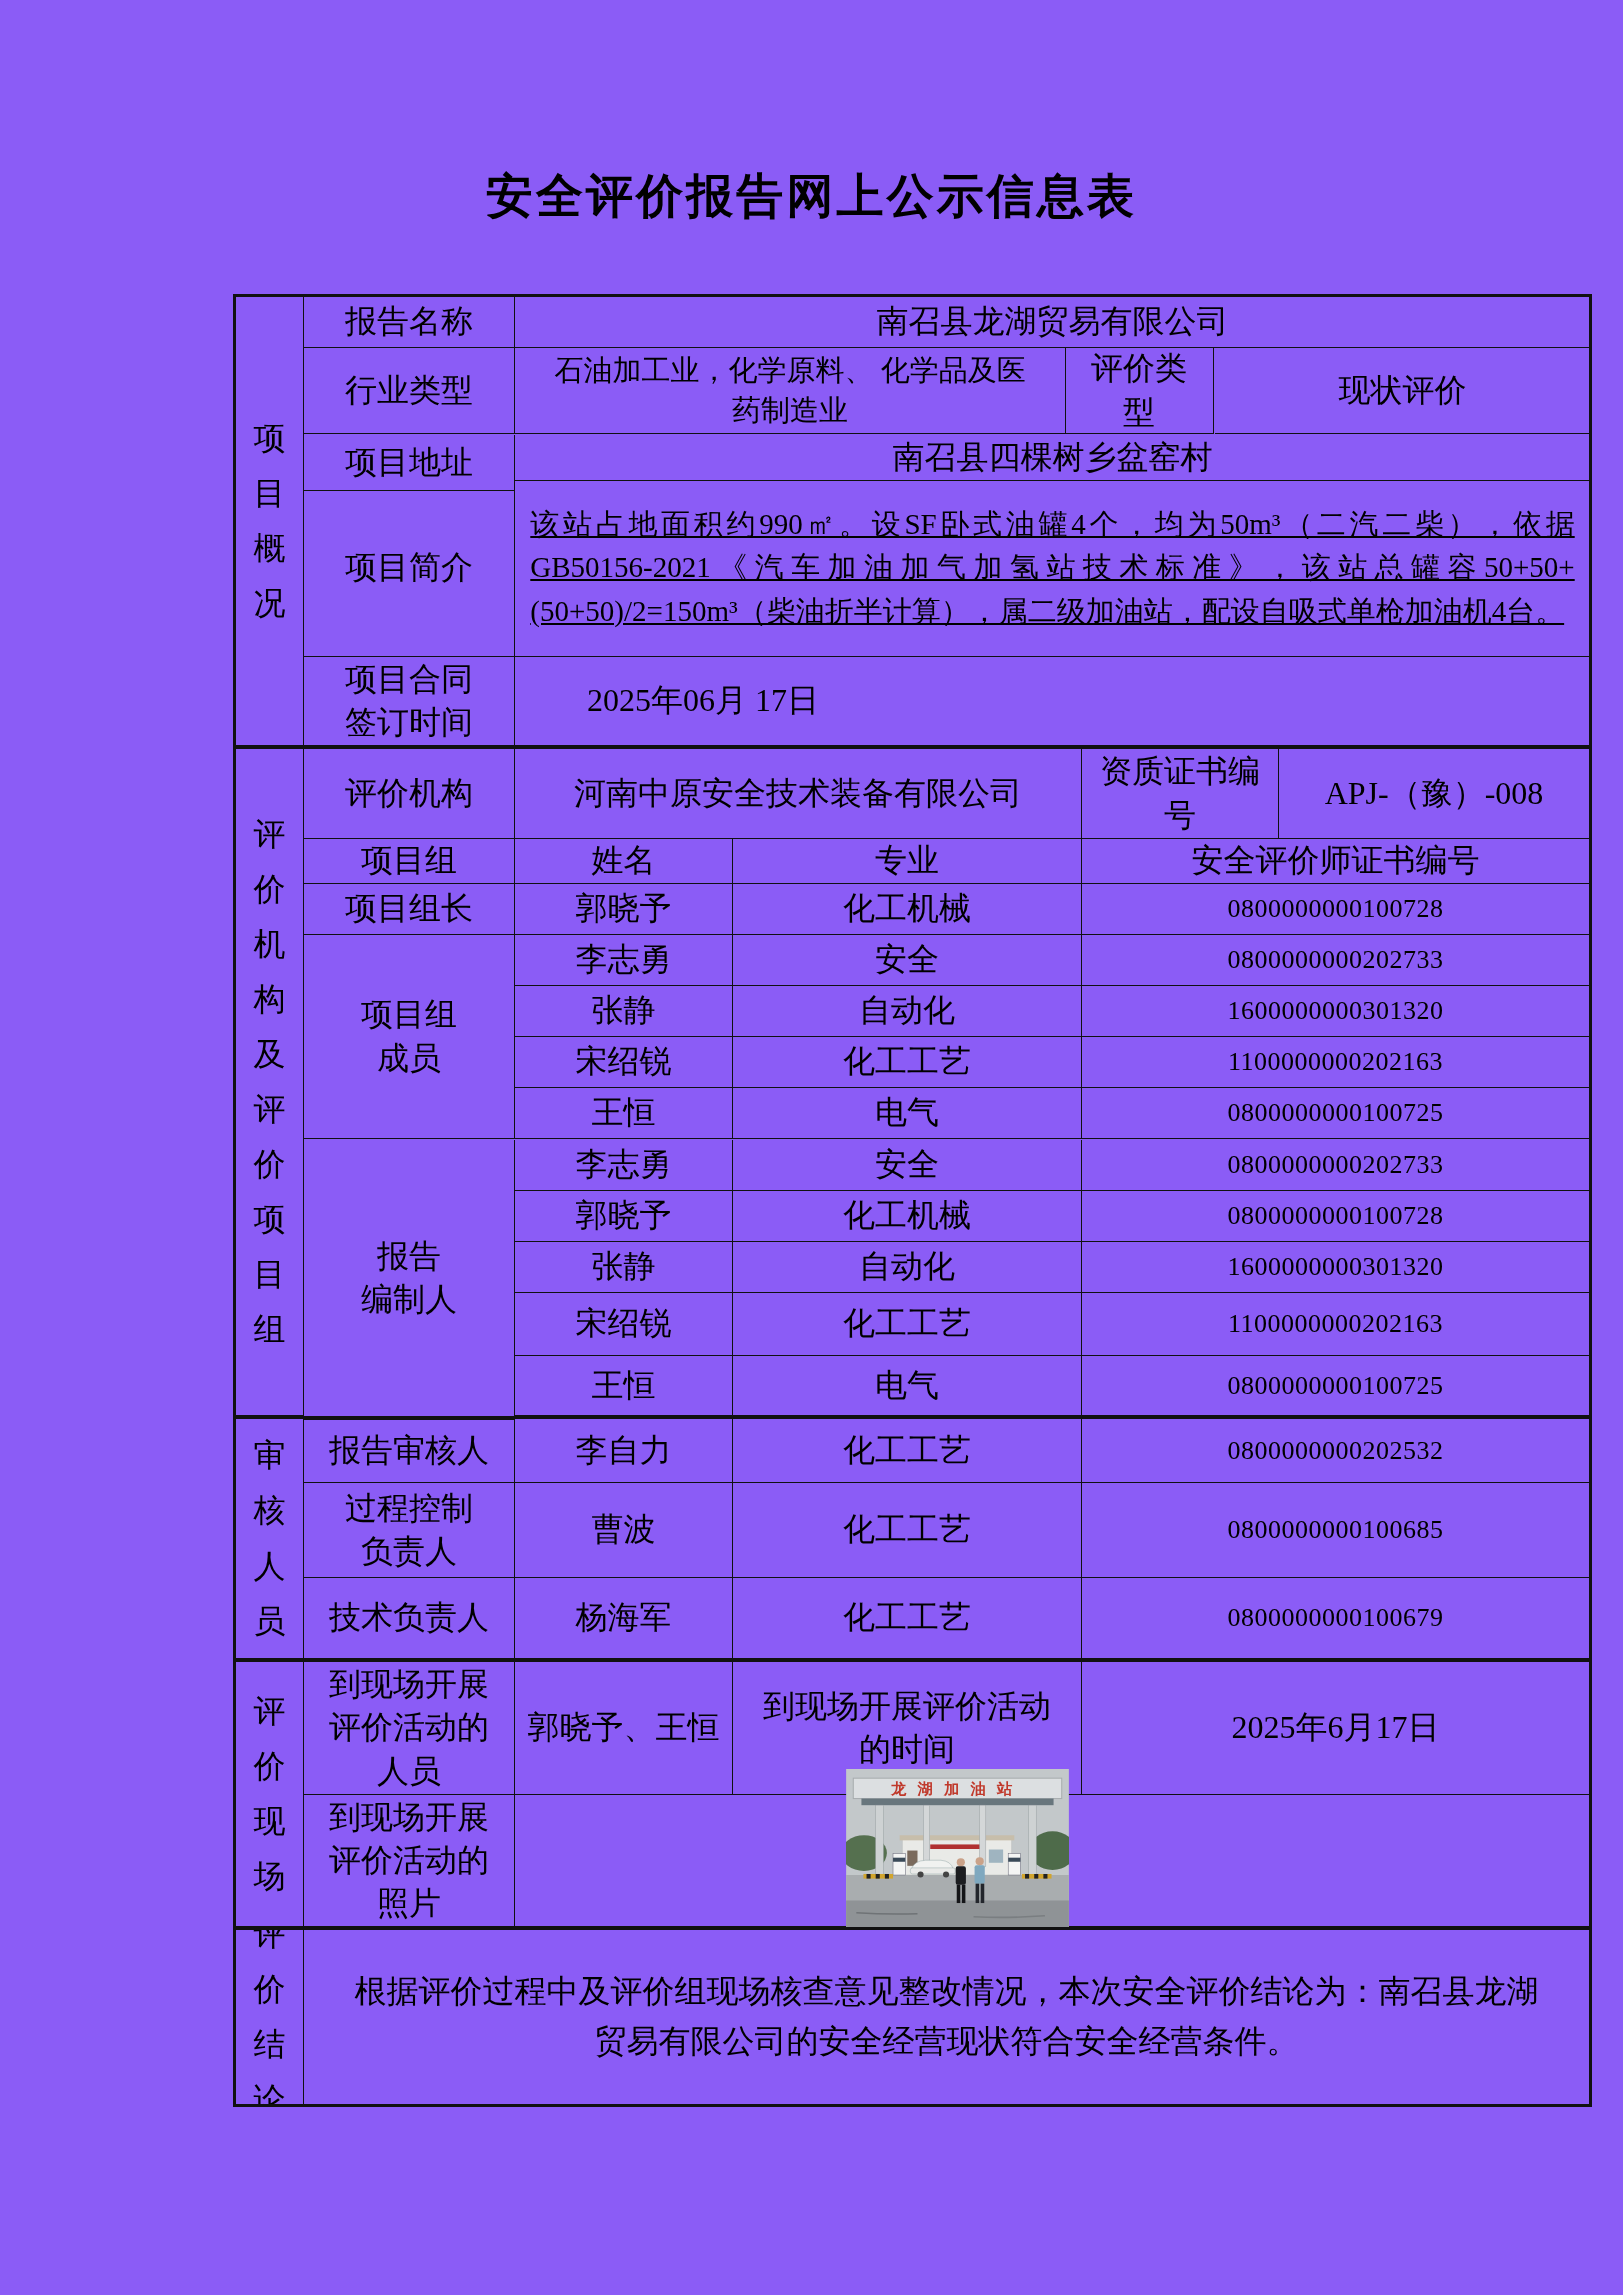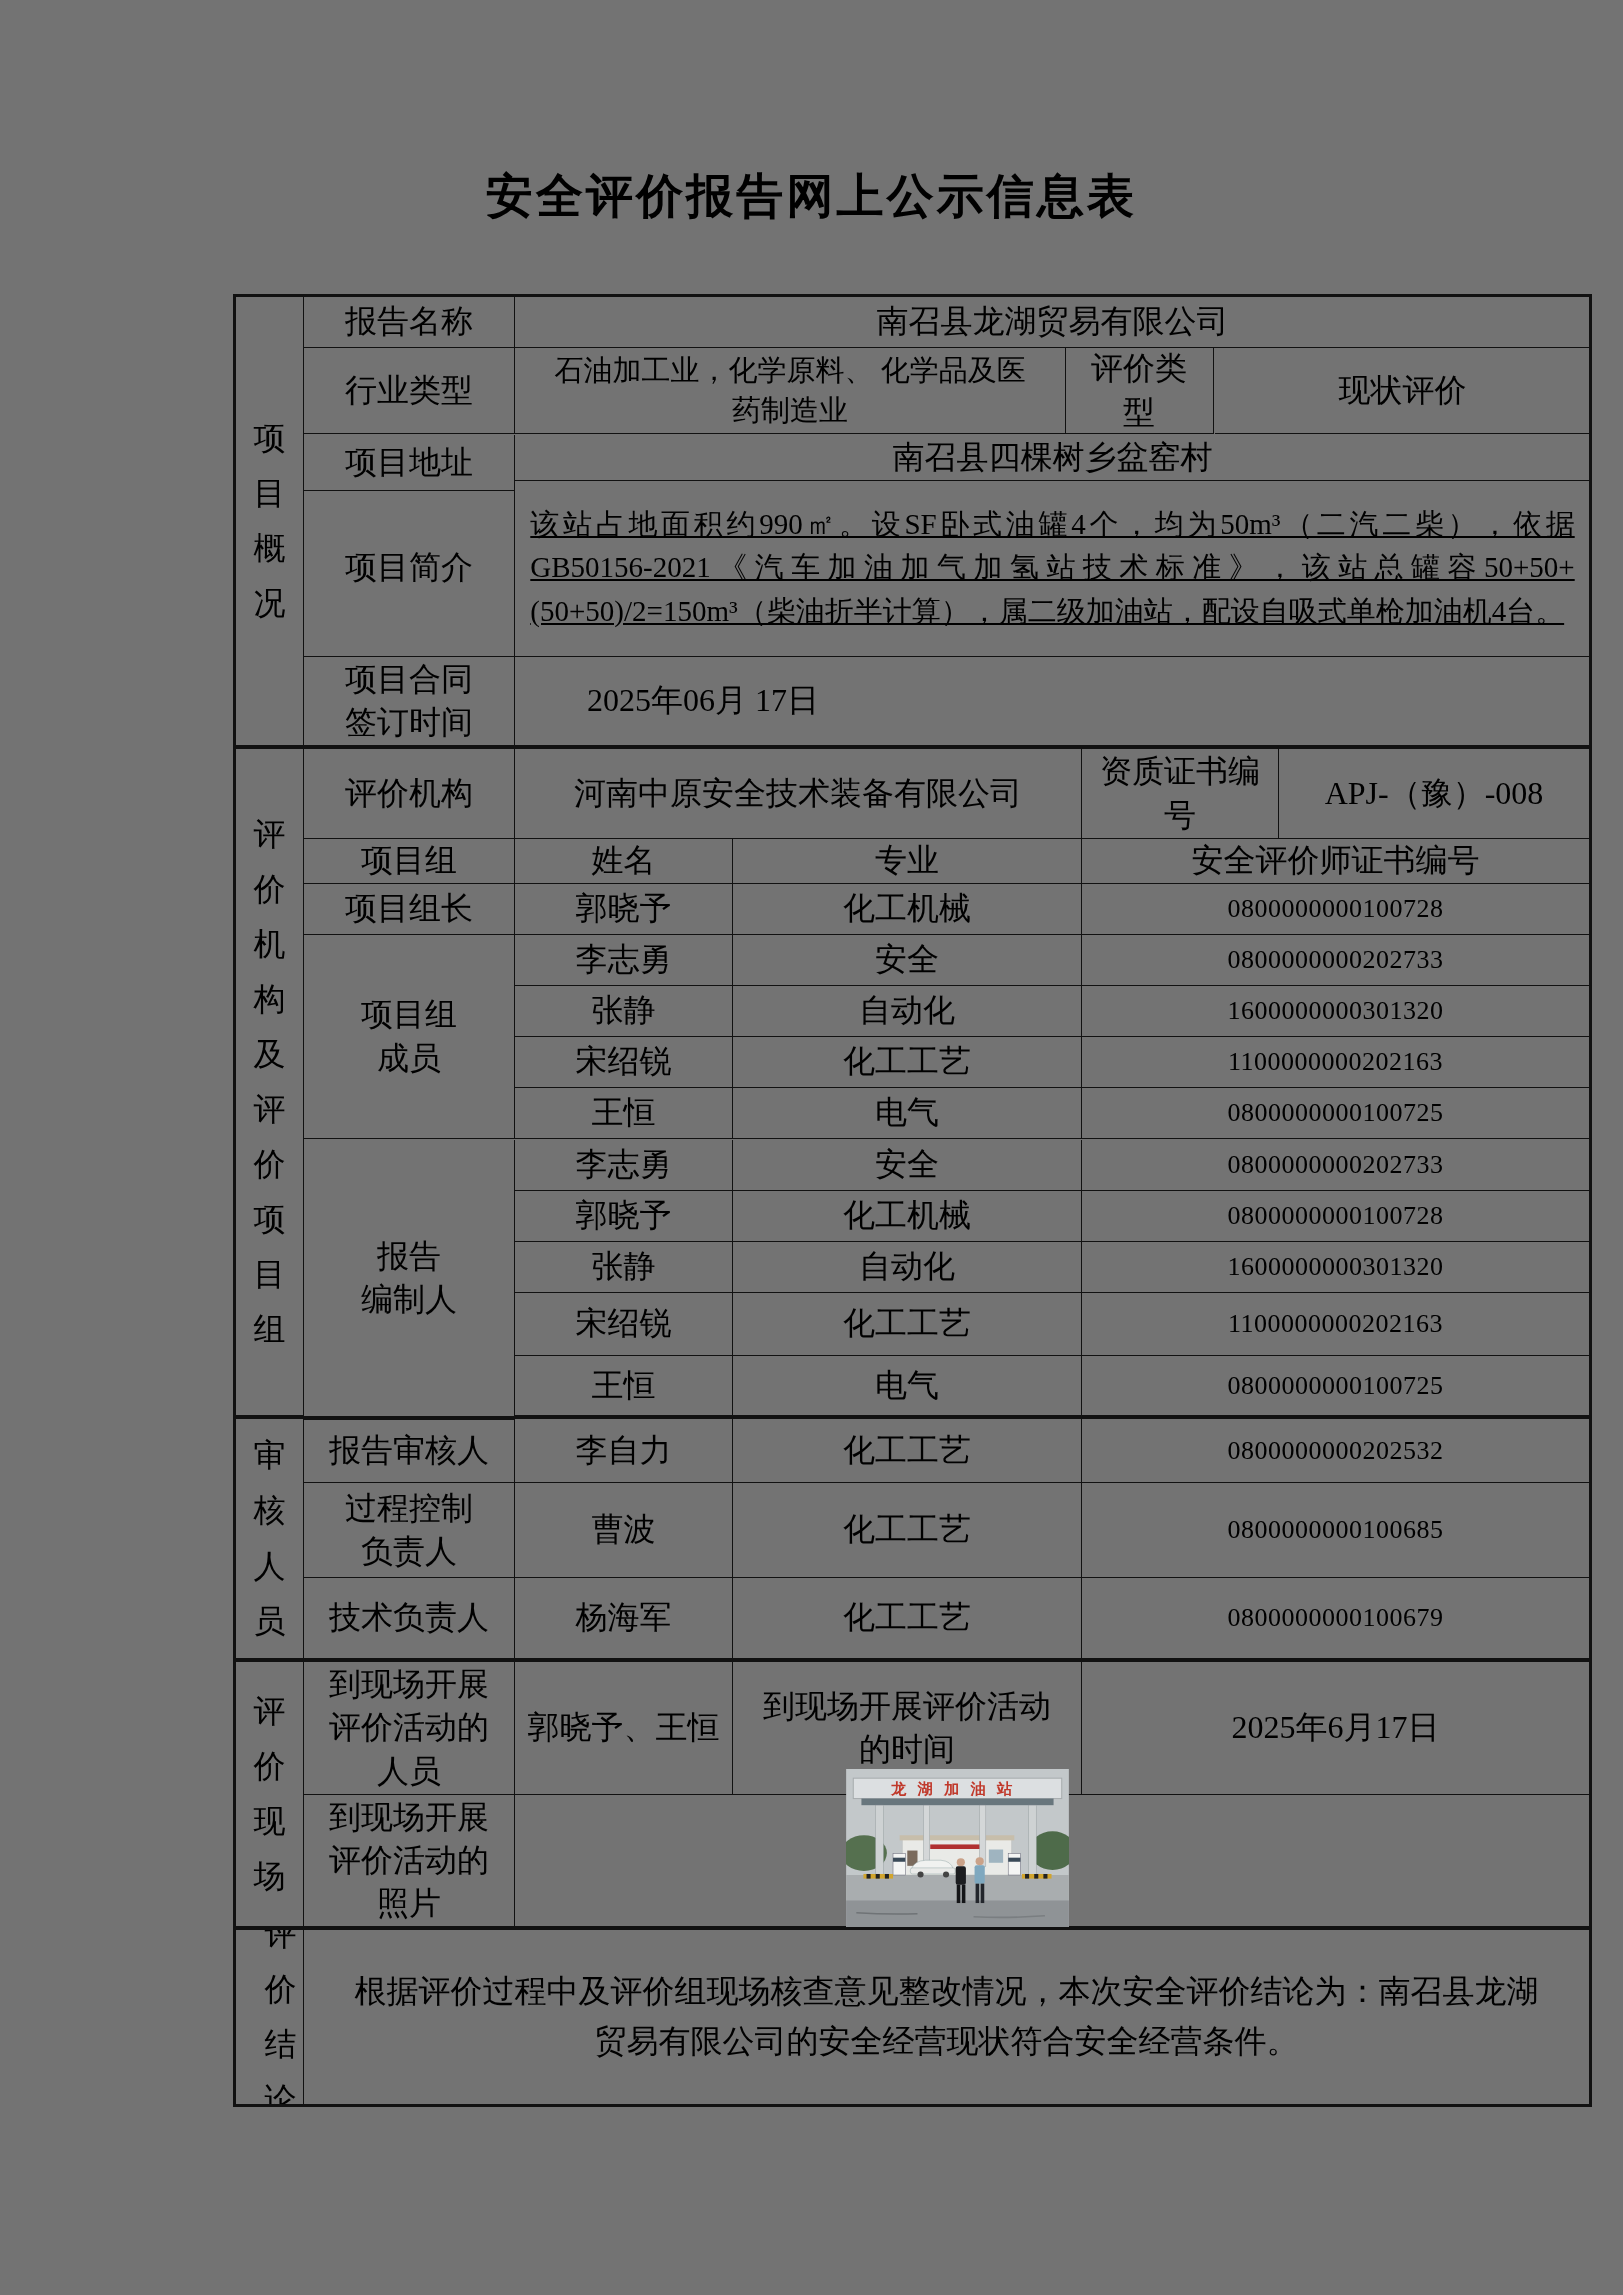--- a/index.html
+++ b/index.html
@@ -1,29 +1,29 @@
 <!DOCTYPE html>
 <html style="font-size:8.2px"><head>
 <meta charset="utf-8">
 <style>
   html,body{margin:0;padding:0;background:#ffffff;}
-  #page{position:relative;width:1623px;height:2295px;background:#737373;
+  #page{position:relative;width:1623px;height:2295px;background:#8b5cf6;
         font-family:"Liberation Serif","DejaVu Serif",serif;color:#000;}
   #doc-title{position:absolute;left:0;top:165px;width:100%;text-align:center;
         font-size:47px;font-weight:bold;letter-spacing:3.1px;}
   #tbl{position:absolute;left:233px;top:294px;width:1353px;height:1807px;
         border:3.1px solid #111;box-sizing:content-box;}
   .cell{position:absolute;box-sizing:border-box;
         border-right:1.5px solid #111;border-bottom:1.5px solid #111;
         display:flex;align-items:center;justify-content:center;
         text-align:center;font-size:32px;line-height:1.35;
         white-space:pre-line;overflow:hidden;padding:0 4.1px;}
   .sb{border-bottom-width:4.6px;}
   .nr{border-right:none;}
-  .nb{border-bottom:none;justify-content:flex-end;}
+  .nb{border-bottom:none;}
   .vtxt{display:inline-block;width:1.15em;word-break:break-all;line-height:1.72;text-align:center;}
   .fs56{font-size:29px;}
   .num{font-size:26px;letter-spacing:0.5px;}
   .left{justify-content:flex-start;text-align:left;}
   .intro-txt{display:block;width:100%;text-align:justify;font-size:29px;line-height:1.5;text-decoration:underline;}
   .concl-txt{display:block;width:100%;text-align:center;font-size:32px;line-height:1.55;}
   #site-photo{position:absolute;left:610px;top:1472px;width:223px;height:158px;z-index:5;}
   #site-photo svg{display:block;width:100%;height:100%;}
 </style>
 </head>

